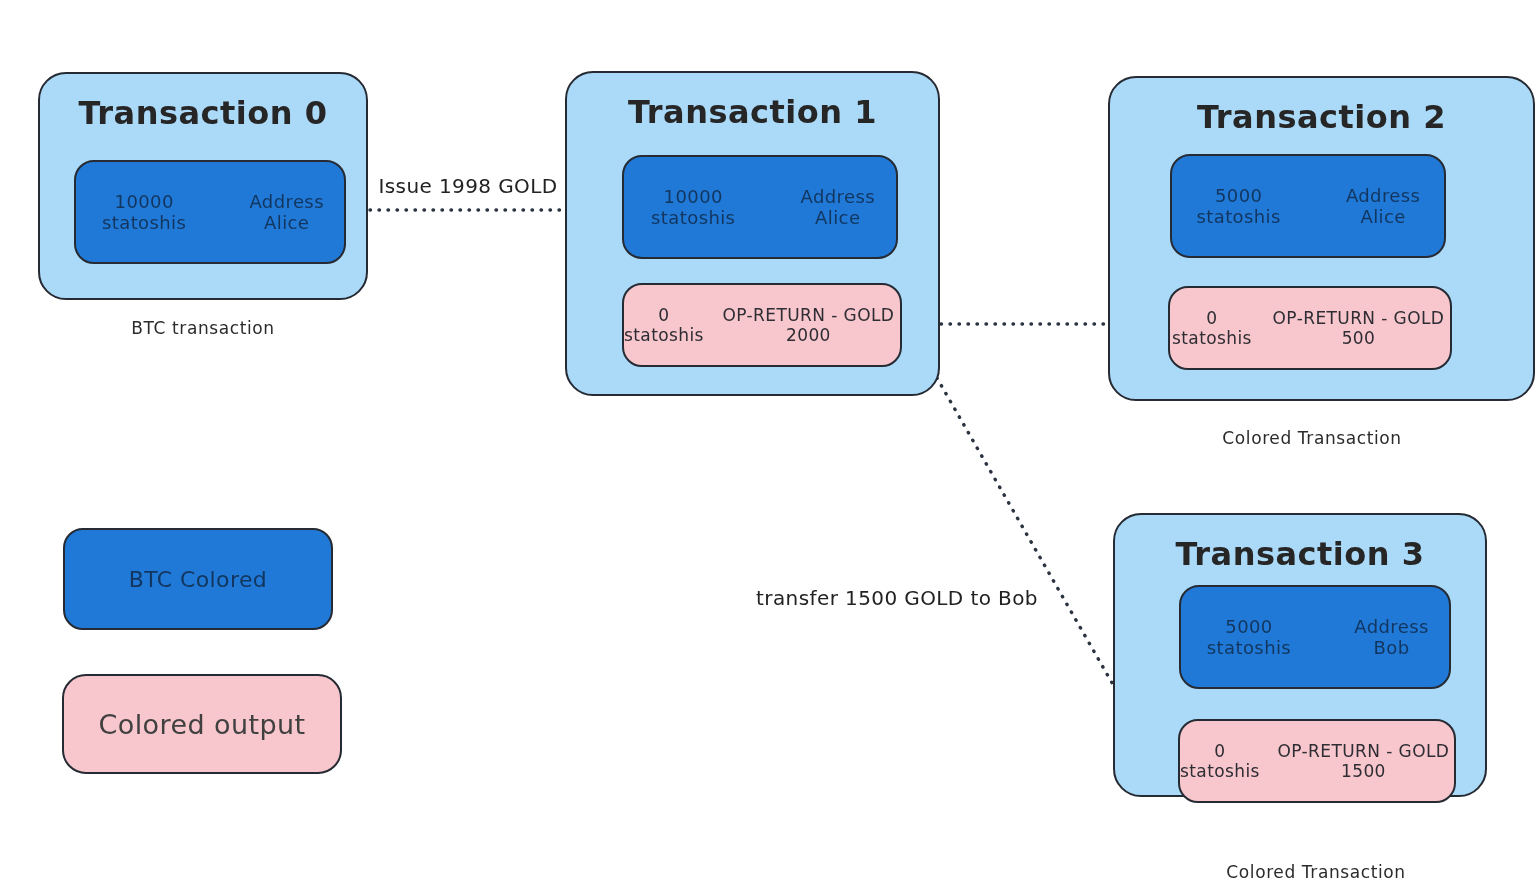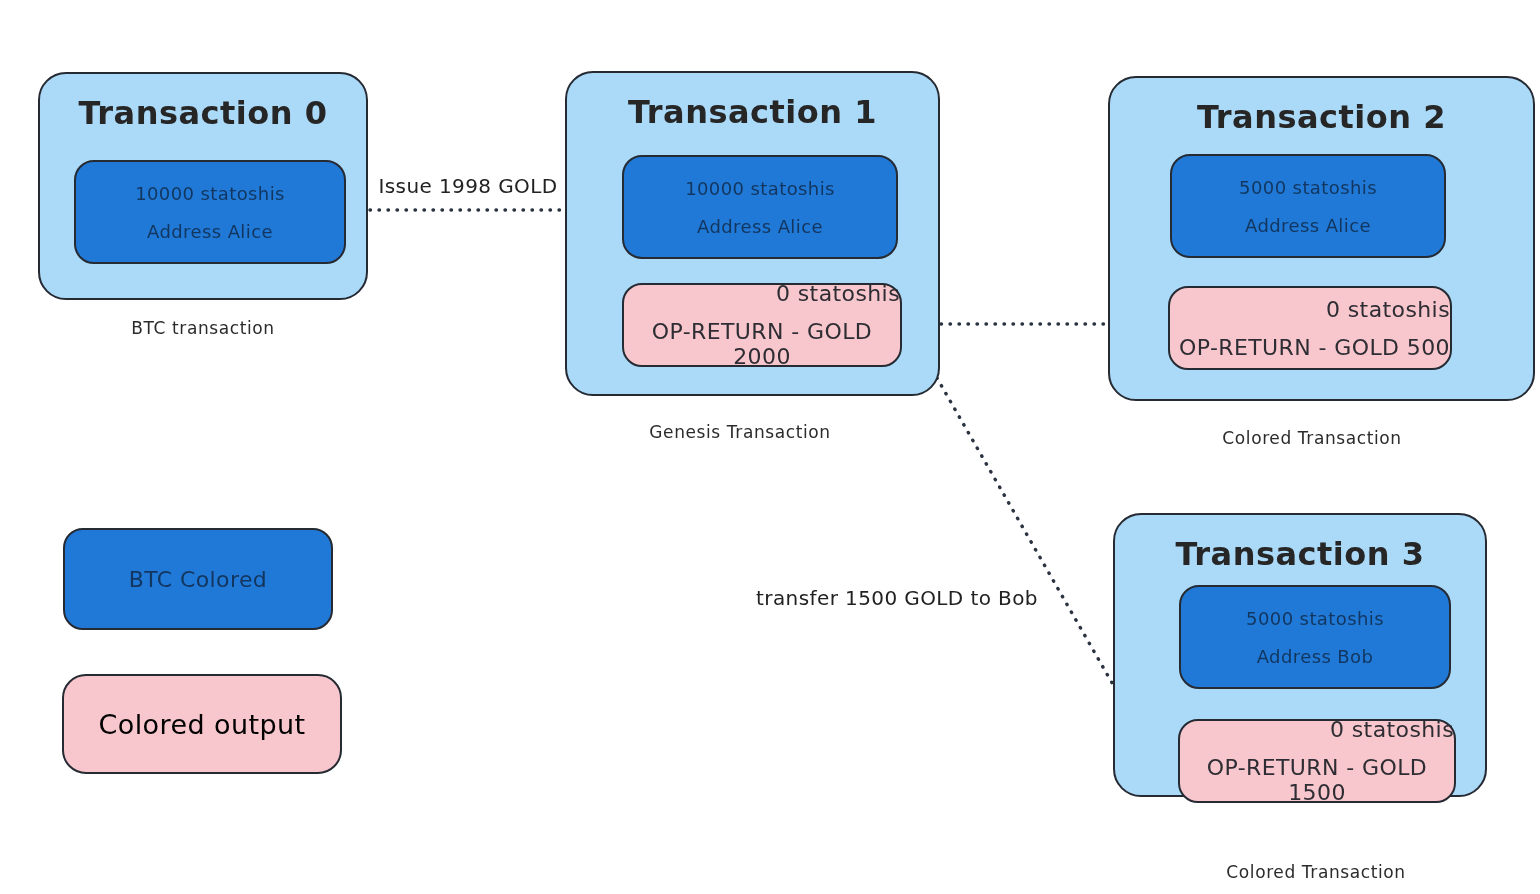--- a/index.html
+++ b/index.html
@@ -20,39 +20,39 @@
   .card{
     position:absolute;background:var(--card-fill);
     border:2px solid var(--outline);border-radius:28px;
   }
   .card-title{
     margin:20px 10px 0;text-align:center;font-size:32px;font-weight:600;
     letter-spacing:.5px;color:var(--ink);
   }
   .out{
     position:absolute;border:2px solid var(--outline);border-radius:20px;
-    display:flex;flex-direction:column;align-items:center;justify-content:center;
+    display:flex;flex-direction:row;align-items:center;justify-content:center;
     text-align:center;
   }
   .out.btc{background:var(--btc-fill);color:var(--navy-text);gap:17px;font-size:18px;letter-spacing:.4px;}
-  .out.colored{background:var(--colored-fill);color:#2d2d33;gap:13px;font-size:22px;letter-spacing:.4px;align-items:flex-end;}
+  .out.colored{background:var(--colored-fill);color:#2d2d33;gap:13px;font-size:17px;letter-spacing:.4px;}
   .caption{
     position:absolute;transform:translateX(-50%);white-space:nowrap;
     font-size:17px;color:#2b2b2b;letter-spacing:.6px;
   }
   .arrow-label{
     position:absolute;transform:translateX(-50%);white-space:nowrap;
     font-size:20px;color:#222222;letter-spacing:.4px;
   }
   .legend-box{
     position:absolute;border:2px solid var(--outline);
     display:flex;align-items:center;justify-content:center;text-align:center;
   }
   .legend-box.btc{background:var(--btc-fill);color:var(--navy-text);border-radius:20px;font-size:22px;letter-spacing:.4px;}
-  .legend-box.colored{background:var(--colored-fill);color:#000000;border-radius:24px;font-size:27px;letter-spacing:.4px;}
+  .legend-box.colored{background:var(--colored-fill);color:#404040;border-radius:24px;font-size:27px;letter-spacing:.4px;}
 </style>
 </head>
 <body>
 
 <div class="canvas">
 
   <svg class="overlay" width="1540" height="894" viewBox="0 0 1540 894">
 
     <g>
       <line class="dotline" x1="352" y1="202" x2="590" y2="202"></line>
@@ -86,21 +86,20 @@
     <h2 class="card-title">Transaction 1</h2>
     <div class="out btc" style="left:55px;top:82px;width:276px;height:104px">
       <span>10000 statoshis</span>
       <span>Address Alice</span>
     </div>
     <div class="out colored" style="left:55px;top:210px;width:280px;height:84px">
       <span>0 statoshis</span>
       <span>OP-RETURN - GOLD 2000</span>
     </div>
   </section>
-  <div class="caption" style="left:740px;top:414px">Genesis Transaction</div>
 
   <section class="card" style="left:1108px;top:68px;width:427px;height:325px">
     <h2 class="card-title">Transaction 2</h2>
     <div class="out btc" style="left:60px;top:76px;width:276px;height:104px">
       <span>5000 statoshis</span>
       <span>Address Alice</span>
     </div>
     <div class="out colored" style="left:58px;top:208px;width:284px;height:84px">
       <span>0 statoshis</span>
       <span>OP-RETURN - GOLD 500</span>

